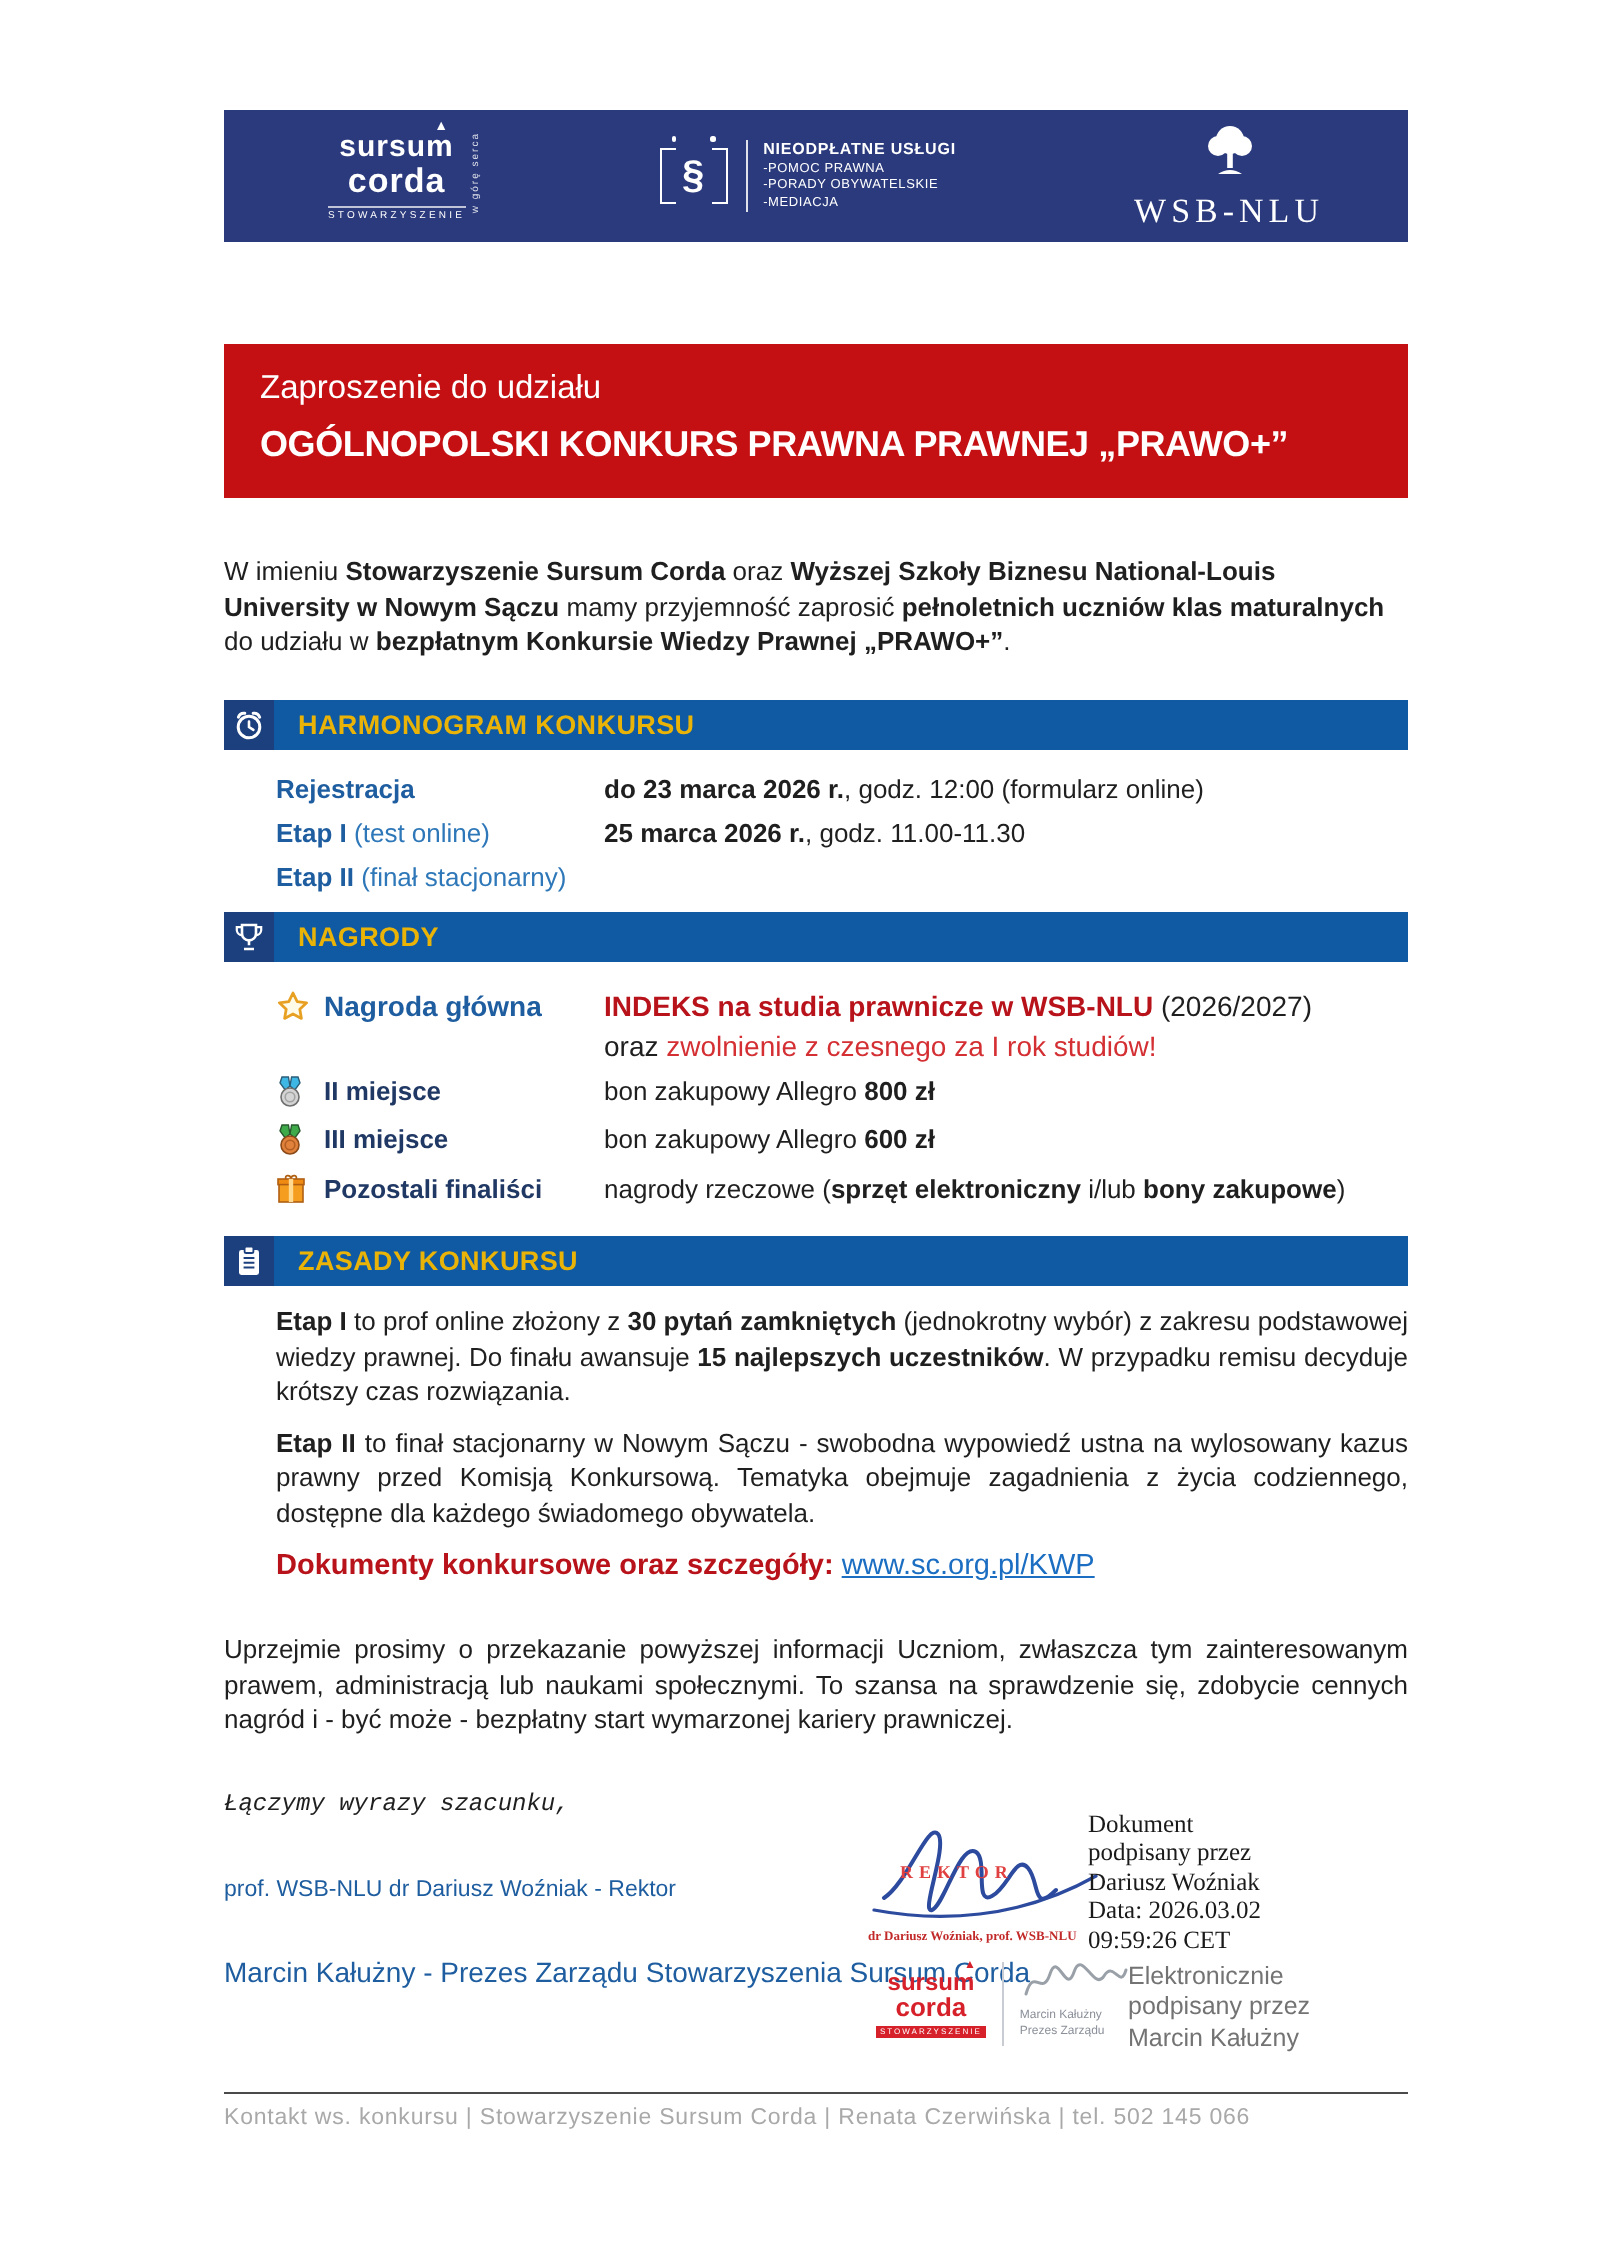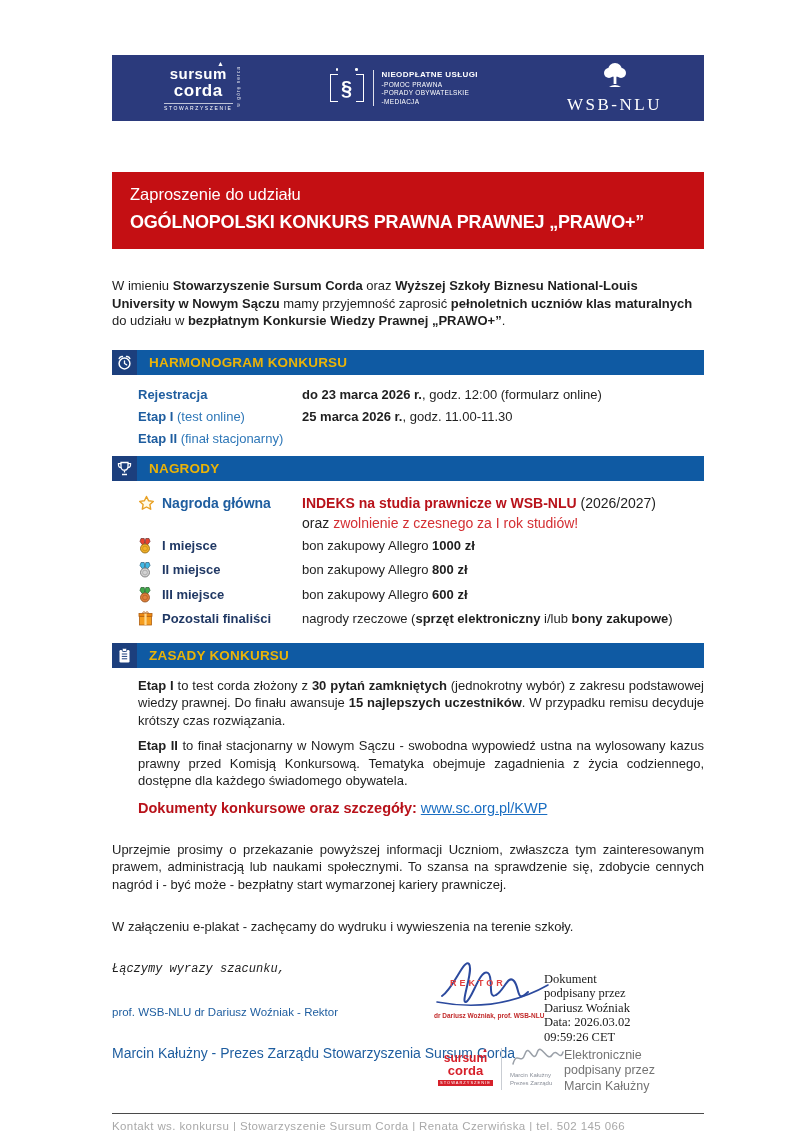--- a/index.html
+++ b/index.html
@@ -83,21 +83,21 @@
   .docline a{color:var(--c-link_blue); text-decoration:underline;}
 
   .outro{margin-top:25px; font-size:13px; line-height:17.5px; text-align:justify;}
 
   
   .sigzone{position:relative; height:177px;}
   .regards{position:absolute; left:0; top:26px; font-style:italic; font-size:12px;font-family:Liberation Mono, monospace;}
   .rektor-line{position:absolute; left:0; top:70px; color:var(--c-label_blue); font-size:11.5px;}
   .prezes-line{position:absolute; left:0; top:109px; color:var(--c-label_blue); font-size:14px;}
 
-  .sig1{position:absolute; left:322px; top:16px; width:118px; height:72px;}
+  .sig1{position:absolute; left:322px; top:36px; width:118px; height:72px;font-family:Liberation Serif, serif;}
   .sig1 .overlay{position:absolute; left:16px; top:26px; color:#e04040; font-size:9px; letter-spacing:3px; font-weight:bold;}
   .sig1 .cap{position:absolute; left:0px; top:60px; color:#c22a2a; font-size:6.5px; font-weight:bold; white-space:nowrap;}
   .sigtext1{position:absolute; left:432px; top:36px; font-family:"Liberation Serif","DejaVu Serif",serif; font-size:12.5px; line-height:14.5px; color:#1a1a1a;}
 
   .sig2{position:absolute; left:326px; top:110px; display:flex; align-items:center; gap:8px;}
   .sclogo-red{text-align:center; line-height:1; color:#d6202a;}
   .sclogo-red .l1{font-weight:bold; font-size:12px; position:relative;}
   .sclogo-red .l1 .caret{position:absolute; top:-5px; right:5px; font-size:6px;}
   .sclogo-red .l2{font-weight:bold; font-size:13px;}
   .sclogo-red .l3{font-size:4px; letter-spacing:1px; margin-top:3px; background:#d6202a; color:#fff; padding:1px 2px;}
@@ -204,32 +204,20 @@
       <span class="icn">
         <svg width="17" height="17" viewBox="0 0 17 17">
           <path d="M8.5 1.5 l2.1 4.3 4.7 .6 -3.4 3.2 .8 4.6 -4.2 -2.2 -4.2 2.2 .8 -4.6 -3.4 -3.2 4.7 -.6 z" fill="#fffbe8" stroke="#e8a023" stroke-width="1.4" stroke-linejoin="round"></path>
         </svg>
       </span>
       <span class="lbl">Nagroda główna</span>
       <span class="val"><span class="red">INDEKS na studia prawnicze w WSB-NLU</span><span> (2026/2027)</span><br>
         <span>oraz </span><span class="redl">zwolnienie z czesnego za I rok studiów!</span></span>
     </div>
 
-    <div class="row">
-      <span class="icn">
-        <svg width="14" height="16" viewBox="0 0 14 16">
-          <path d="M3 .5 h3.2 L7 5 4.6 7 2 3.5 z" fill="#e8442e" stroke="#703030" stroke-width=".7"></path>
-          <path d="M11 .5 H7.8 L7 5 l2.4 2 L12 3.5 z" fill="#e8442e" stroke="#703030" stroke-width=".7"></path>
-          <circle cx="7" cy="10.5" r="4.5" fill="#f3b229" stroke="#8a6210" stroke-width=".8"></circle>
-          <circle cx="7" cy="10.5" r="2.4" fill="none" stroke="#c78c14" stroke-width=".8"></circle>
-        </svg>
-      </span>
-      <span class="lbl">I miejsce</span>
-      <span class="val"><span>bon zakupowy Allegro </span><b>1000 zł</b></span>
-    </div>
 
     <div class="row">
       <span class="icn">
         <svg width="14" height="16" viewBox="0 0 14 16">
           <path d="M3 .5 h3.2 L7 5 4.6 7 2 3.5 z" fill="#3fb7e4" stroke="#2a5d78" stroke-width=".7"></path>
           <path d="M11 .5 H7.8 L7 5 l2.4 2 L12 3.5 z" fill="#3fb7e4" stroke="#2a5d78" stroke-width=".7"></path>
           <circle cx="7" cy="10.5" r="4.5" fill="#d4d4d4" stroke="#6f6f6f" stroke-width=".8"></circle>
           <circle cx="7" cy="10.5" r="2.4" fill="none" stroke="#a3a3a3" stroke-width=".8"></circle>
         </svg>
       </span>
@@ -268,28 +256,27 @@
     <div class="ic">
       <svg width="17" height="17" viewBox="0 0 17 17">
         <rect x="3.5" y="3" width="10" height="12.5" rx="1.2" fill="#fff"></rect>
         <rect x="6.3" y="1.3" width="4.4" height="3.2" rx="0.8" fill="#fff" stroke="#1c3f7d" stroke-width=".9"></rect>
         <path d="M5.8 7 h5.4 M5.8 9.4 h5.4 M5.8 11.8 h5.4" stroke="#1c3f7d" stroke-width="1"></path>
       </svg>
     </div>
     <div class="ttl">ZASADY KONKURSU</div>
   </div>
 
-  <p class="rules-p"><b>Etap I</b><span> to test corda złożony z </span><b>30 pytań zamkniętych</b><span> (jednokrotny wybór) z zakresu podstawowej wiedzy prawnej. Do finału awansuje </span><b>15 najlepszych uczestników</b><span>. W przypadku remisu decyduje krótszy czas rozwiązania.</span></p>
+  <p class="rules-p"><b>Etap I</b><span> to prof online złożony z </span><b>30 pytań zamkniętych</b><span> (jednokrotny wybór) z zakresu podstawowej wiedzy prawnej. Do finału awansuje </span><b>15 najlepszych uczestników</b><span>. W przypadku remisu decyduje krótszy czas rozwiązania.</span></p>
 
   <p class="rules-p"><b>Etap II</b><span> to finał stacjonarny w Nowym Sączu - swobodna wypowiedź ustna na wylosowany kazus prawny przed Komisją Konkursową. Tematyka obejmuje zagadnienia z życia codziennego, dostępne dla każdego świadomego obywatela.</span></p>
 
   <p class="docline"><span class="lb">Dokumenty konkursowe oraz szczegóły: </span><a href="#">www.sc.org.pl/KWP</a></p>
 
   <p class="outro">Uprzejmie prosimy o przekazanie powyższej informacji Uczniom, zwłaszcza tym zainteresowanym prawem, administracją lub naukami społecznymi. To szansa na sprawdzenie się, zdobycie cennych nagród i - być może - bezpłatny start wymarzonej kariery prawniczej.</p>
-  <p class="outro">W załączeniu e-plakat - zachęcamy do wydruku i wywieszenia na terenie szkoły.</p>
 
   <div class="sigzone">
     <div class="regards">Łączymy wyrazy szacunku,</div>
     <div class="rektor-line">prof. WSB-NLU dr Dariusz Woźniak - Rektor</div>
     <div class="prezes-line">Marcin Kałużny - Prezes Zarządu Stowarzyszenia Sursum Corda</div>
 
     <div class="sig1">
       <svg width="118" height="58" viewBox="0 0 118 58">
         <path d="M8 44 C 20 36, 30 6, 35 12 C 40 18, 26 52, 32 50 C 38 48, 46 16, 54 21 C 60 25, 53 48, 62 43 C 70 39, 74 22, 80 29 C 86 36, 82 52, 94 40" fill="none" stroke="#2c4a9e" stroke-width="2" stroke-linecap="round"></path>
         <path d="M3 50 C 35 56, 75 55, 114 33" fill="none" stroke="#2c4a9e" stroke-width="1.6" stroke-linecap="round"></path>

